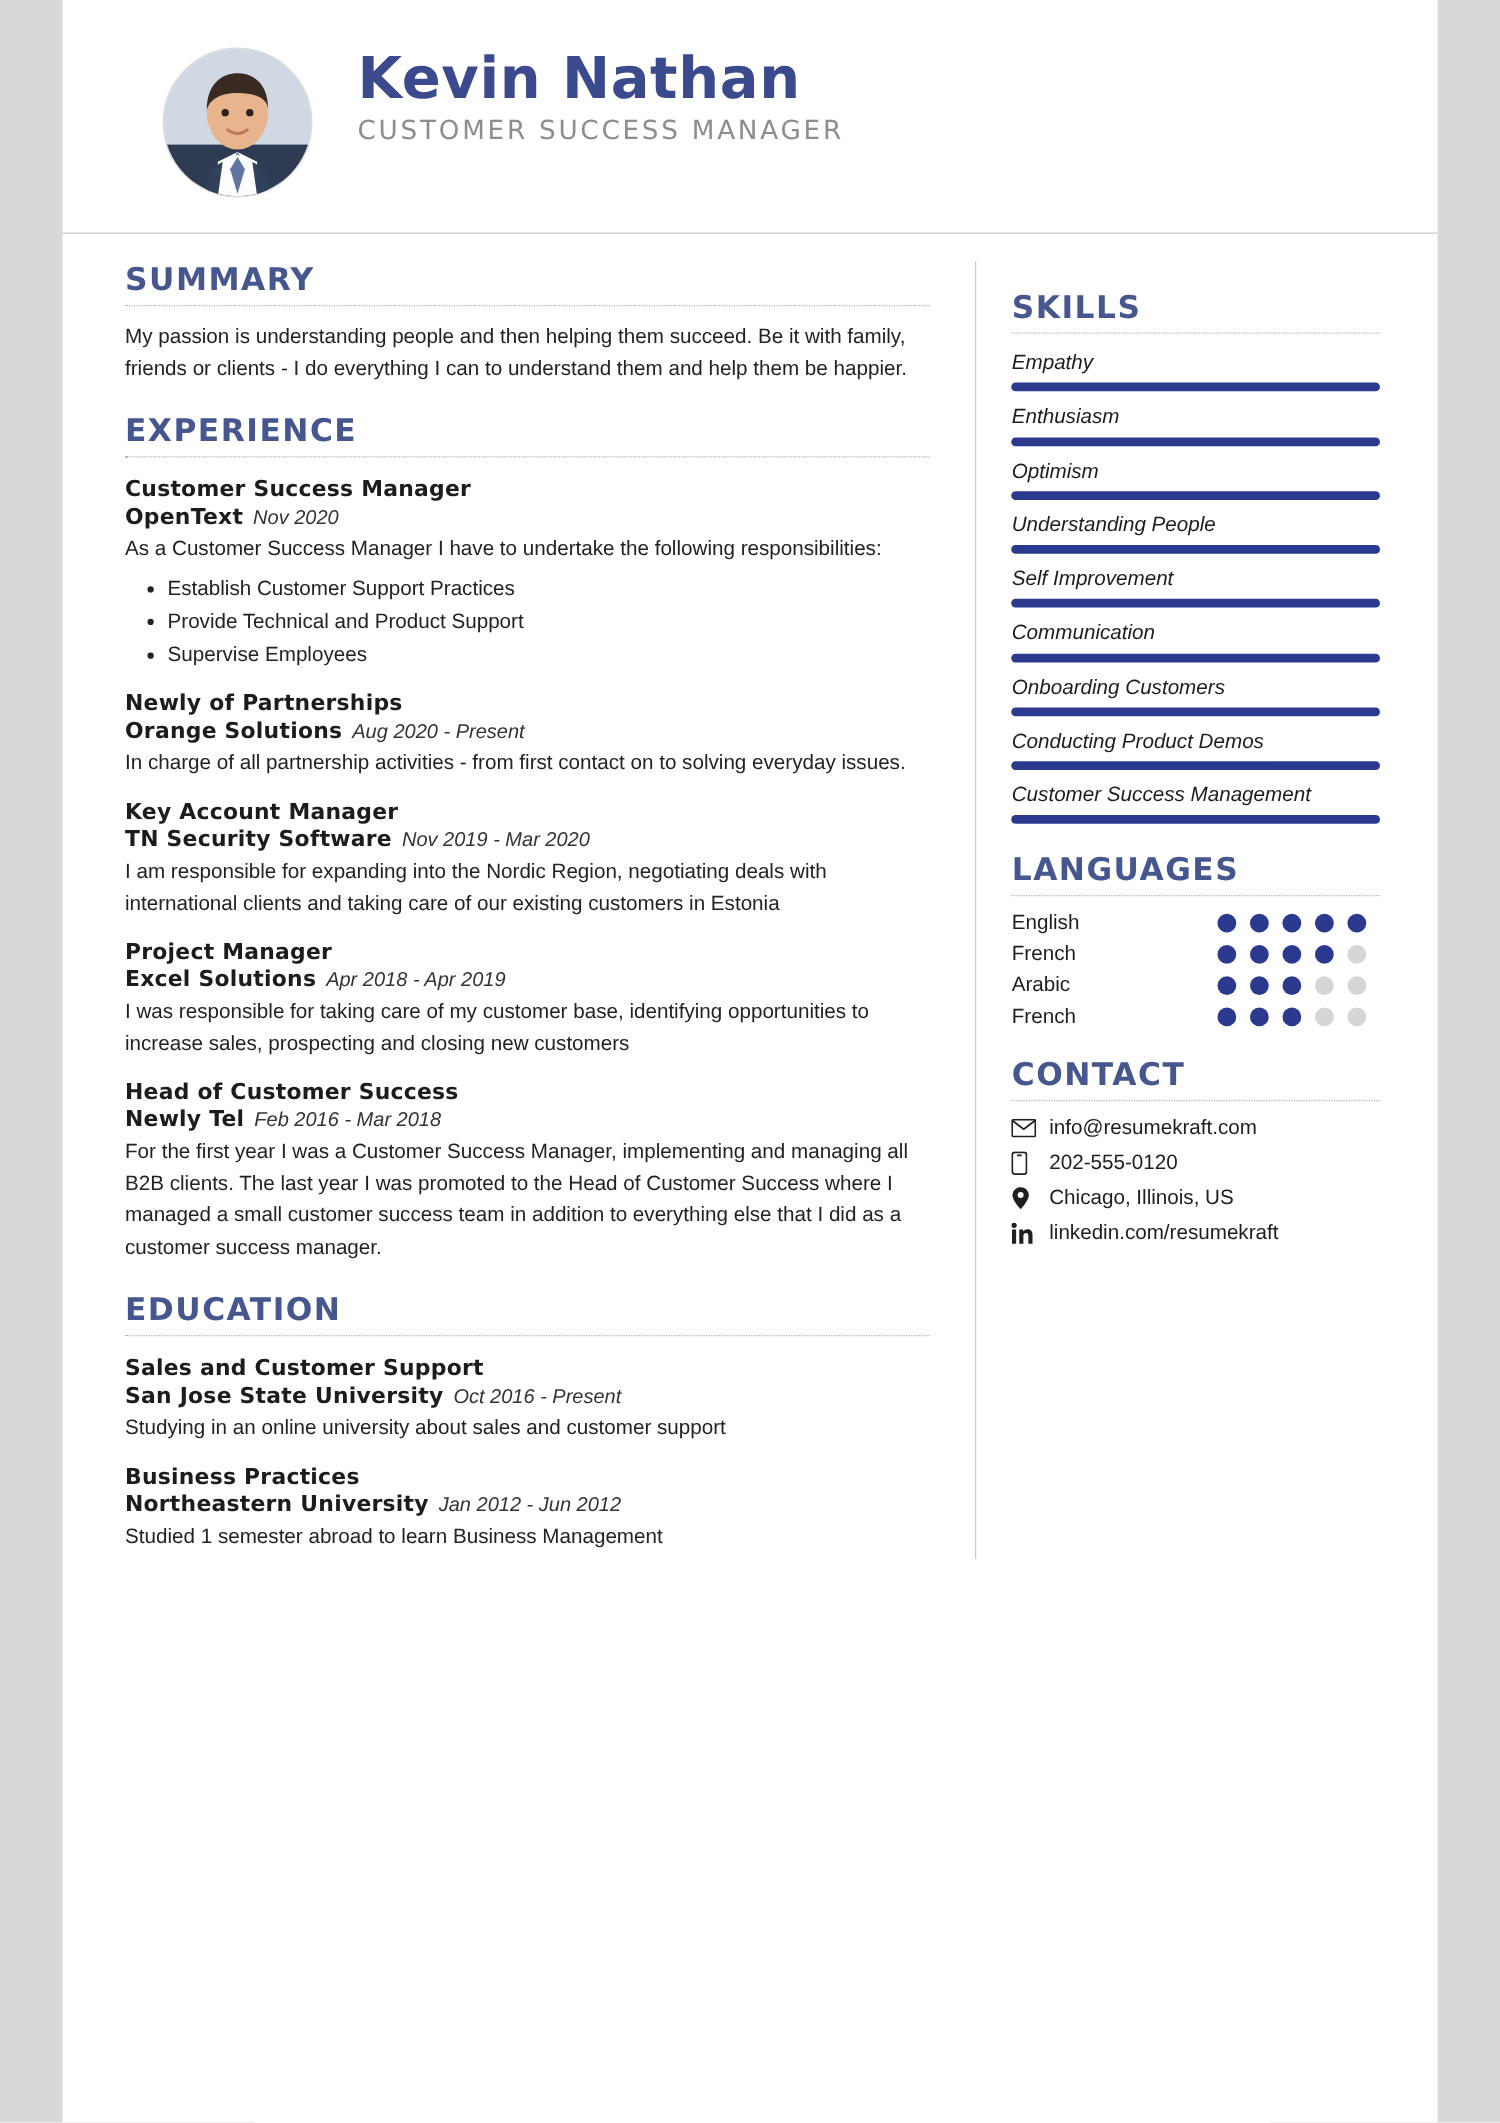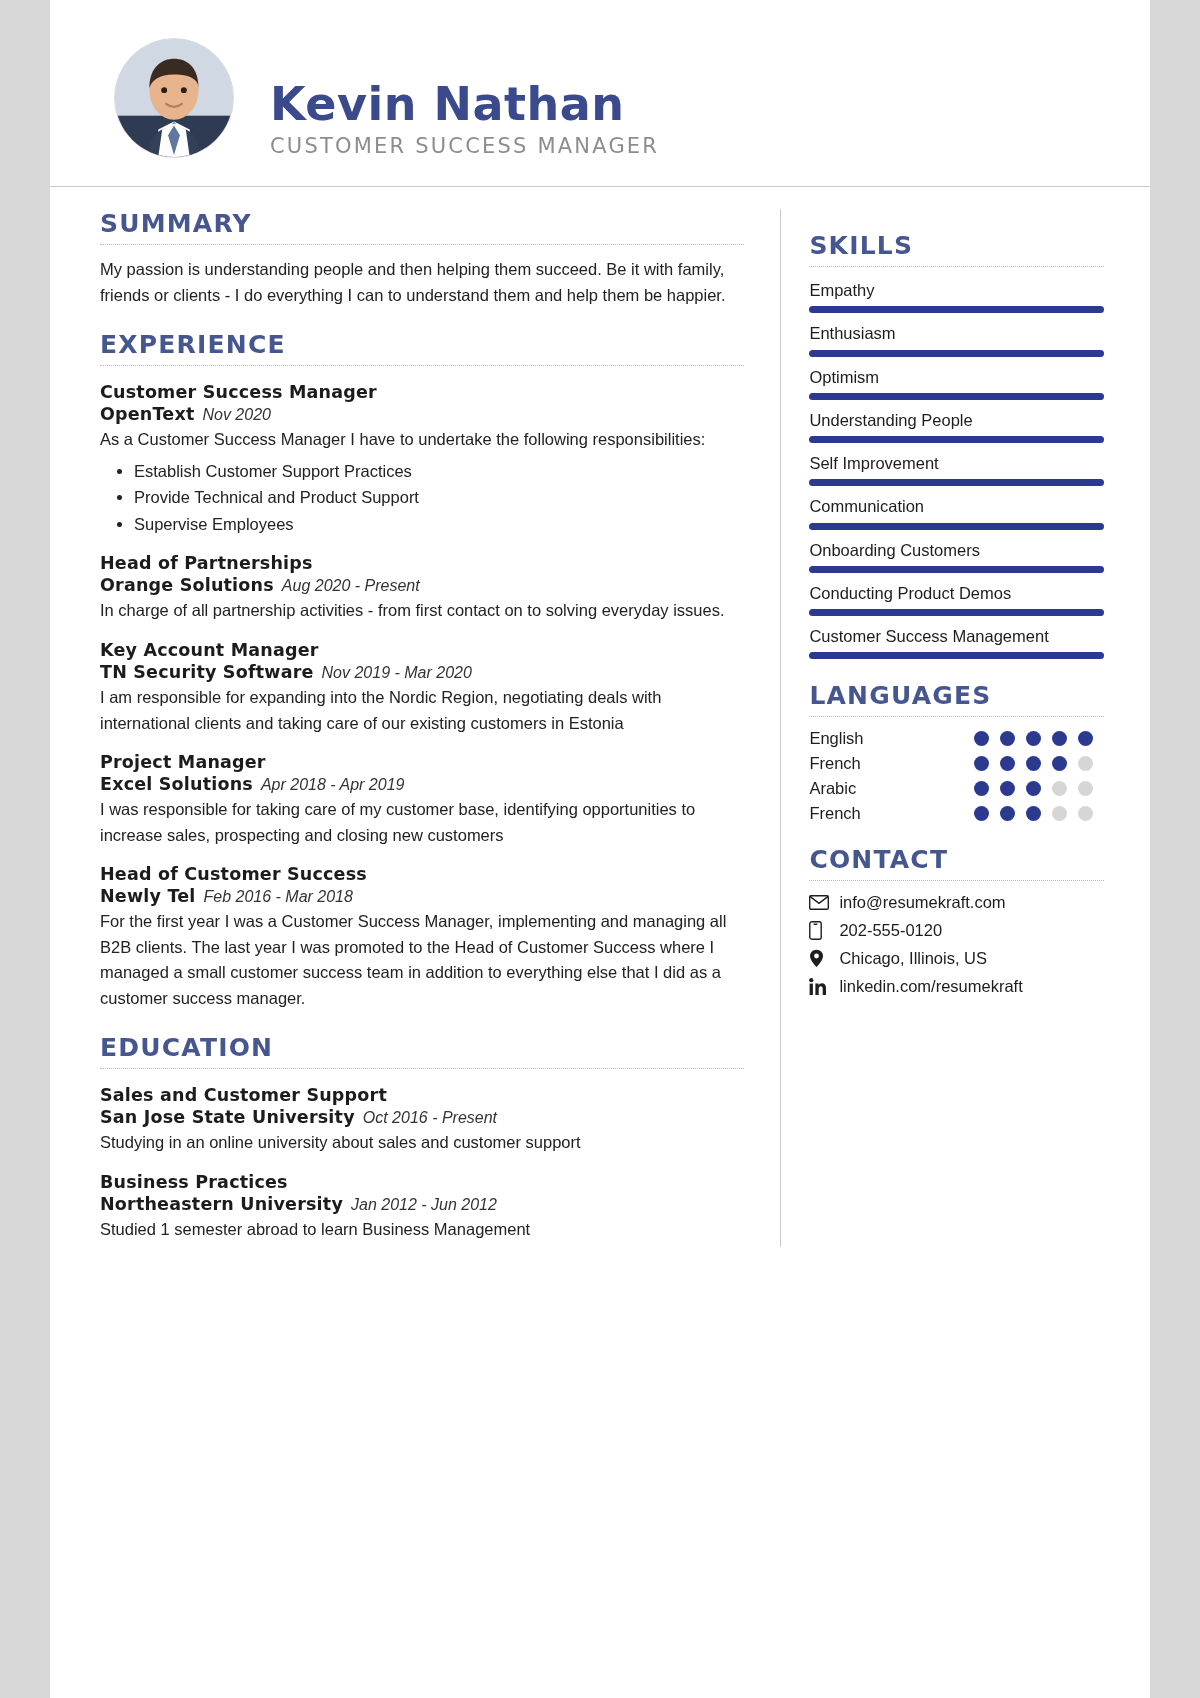--- a/index.html
+++ b/index.html
@@ -13,22 +13,22 @@
     position: relative;
     width: 1100px;
     min-height: 1698px;
     margin: 0 auto;
     background: #ffffff;
     padding: 0;
   }
   
   .header {
     display: flex;
-    align-items: flex-end;
-    padding: 38px 40px 28px 64px;
+    align-items: flex-start;
+    padding: 38px 40px 28px 80px;
     border-bottom: 1px solid #c9c9c9;
   }
   .avatar {
     width: 120px;
     height: 120px;
     border-radius: 50%;
     overflow: hidden;
     flex: 0 0 120px;
     border: 1px solid #dcdcdc;
     background: #e9edf2;
@@ -115,21 +115,21 @@
     margin: 6px 0 2px 0;
     padding-left: 34px;
   }
   ul.bullets li {
     font-size: 16.5px;
     line-height: 1.55;
     color: #222;
     margin-bottom: 1px;
   }
   
-  .skill { margin-bottom: 9px; }
+  .skill { margin-bottom: 9px; font-style: italic; }
   .skill-label {
     font-size: 16.5px;
     color: #1d1d1d;
     line-height: 1.35;
     margin-bottom: 5px;
   }
   .bar {
     height: 7px;
     border-radius: 4px;
     background: #2b3a8f;
@@ -220,21 +220,21 @@
         </div>
         <p class="para">As a Customer Success Manager I have to undertake the following responsibilities:</p>
         <ul class="bullets">
           <li>Establish Customer Support Practices</li>
           <li>Provide Technical and Product Support</li>
           <li>Supervise Employees</li>
         </ul>
       </div>
 
       <div class="job">
-        <div class="job-title">Head of Partnerships</div>
+        <div class="job-title">Newly of Partnerships</div>
         <div class="job-line">
           <span class="company">Orange Solutions</span><span class="dates">Aug 2020 - Present</span>
         </div>
         <p class="para">In charge of all partnership activities - from first contact on to solving everyday issues.</p>
       </div>
 
       <div class="job">
         <div class="job-title">Key Account Manager</div>
         <div class="job-line">
           <span class="company">TN Security Software</span><span class="dates">Nov 2019 - Mar 2020</span>

